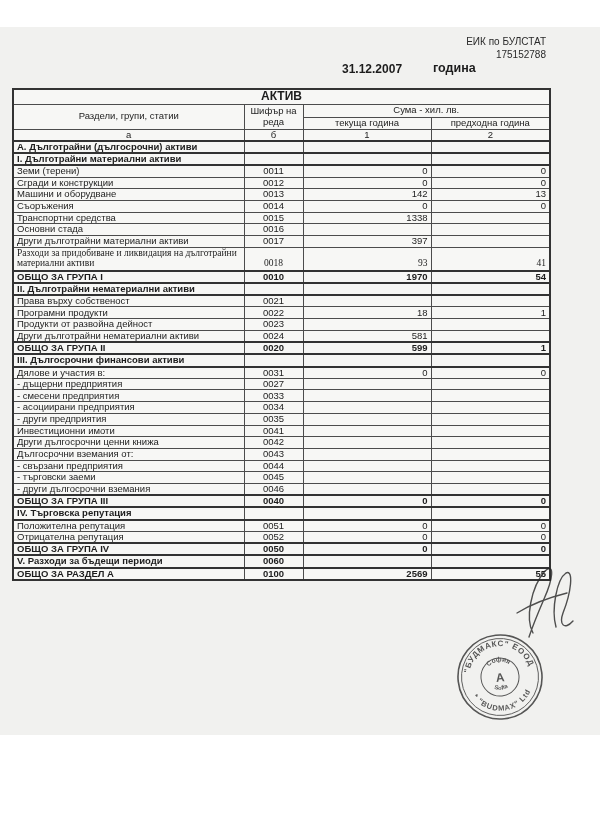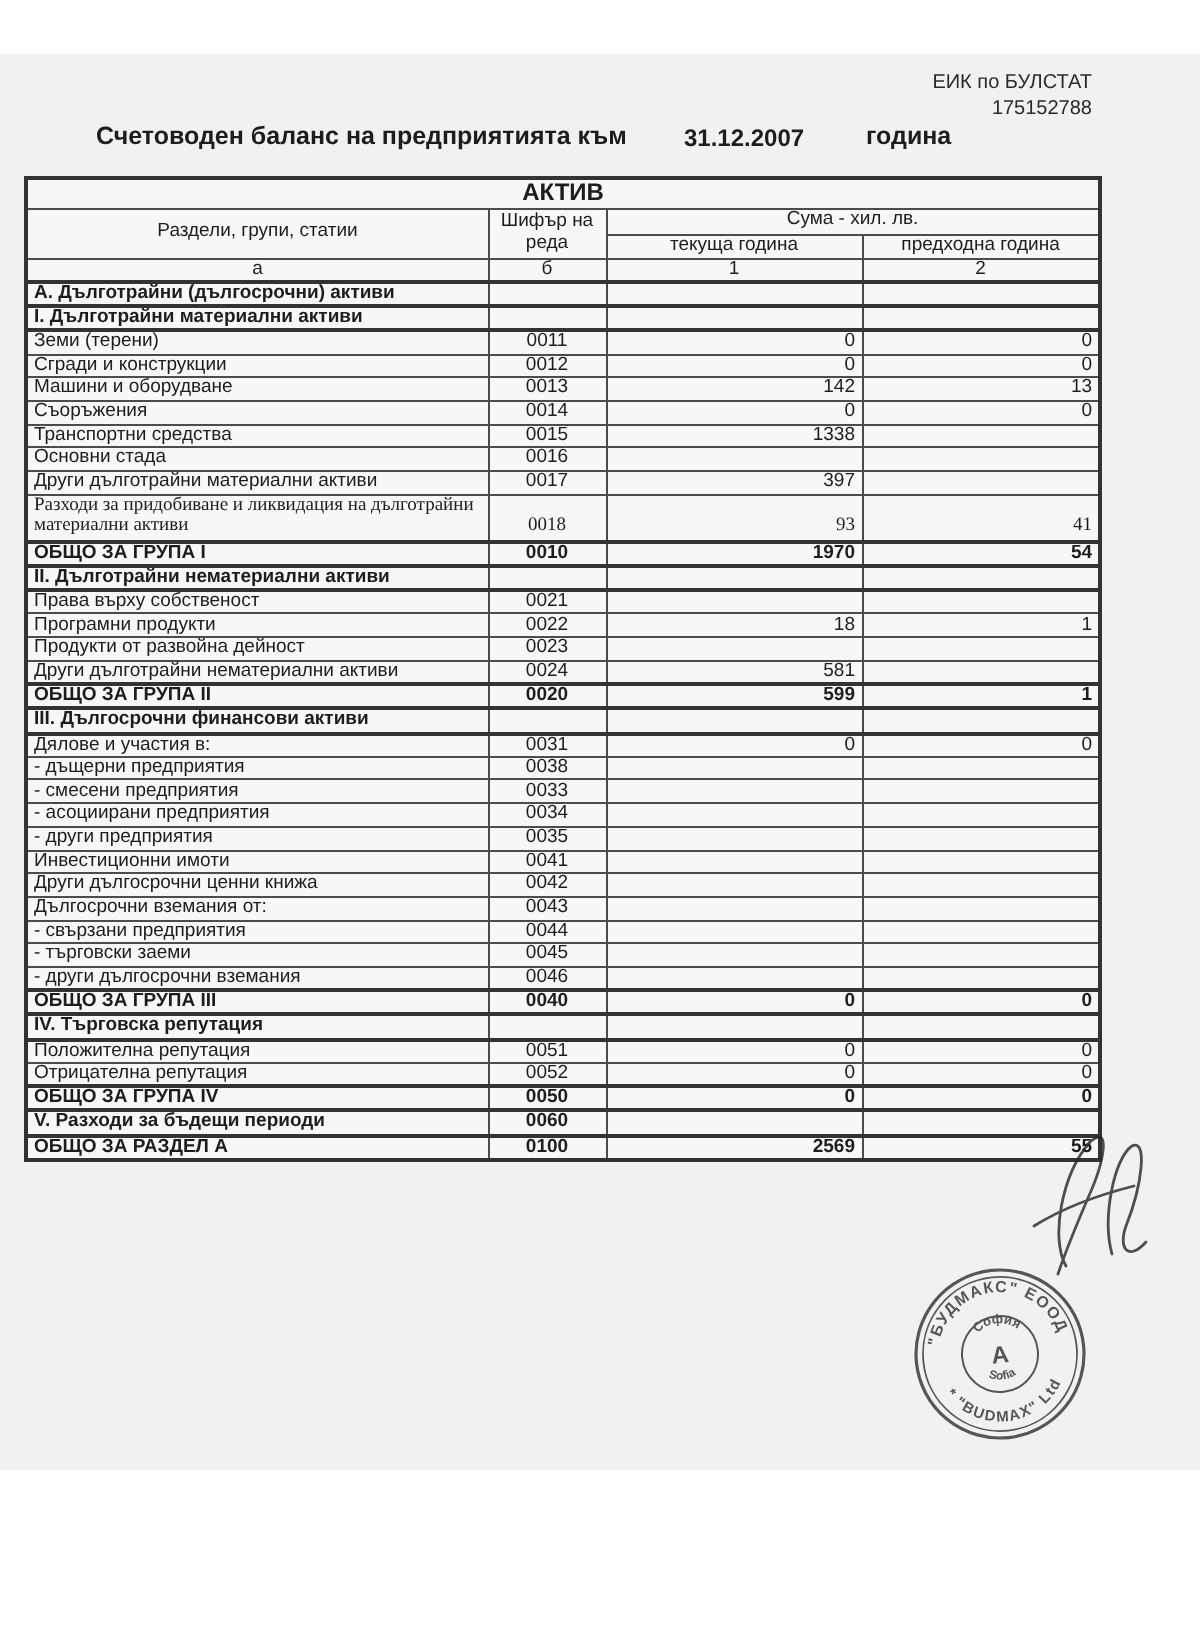--- a/index.html
+++ b/index.html
@@ -49,21 +49,20 @@
 </style>
 </head>
 <body>
 
 <div class="sheet">
   <div class="scan-tint"></div>
 
   <div class="eik-label">ЕИК по БУЛСТАТ</div>
   <div class="eik-value">175152788</div>
 
-  <div class="doc-title">Счетоводен баланс на предприятията към</div>
   <div class="doc-date">31.12.2007</div>
   <div class="doc-year">година</div>
 
   <table class="balance">
     <colgroup>
       <col style="width:231px">
         <col style="width:59px">
         <col style="width:128px">
         <col style="width:119px">
     </colgroup>
@@ -197,21 +196,21 @@
           <td class="c-num"></td>
         </tr>
         <tr class="item">
           <td class="c-label">Дялове и участия в:</td>
           <td class="c-code">0031</td>
           <td class="c-num">0</td>
           <td class="c-num">0</td>
         </tr>
         <tr class="item">
           <td class="c-label">- дъщерни предприятия</td>
-          <td class="c-code">0038</td>
+          <td class="c-code">0027</td>
           <td class="c-num"></td>
           <td class="c-num"></td>
         </tr>
         <tr class="item">
           <td class="c-label">- смесени предприятия</td>
           <td class="c-code">0033</td>
           <td class="c-num"></td>
           <td class="c-num"></td>
         </tr>
         <tr class="item">

